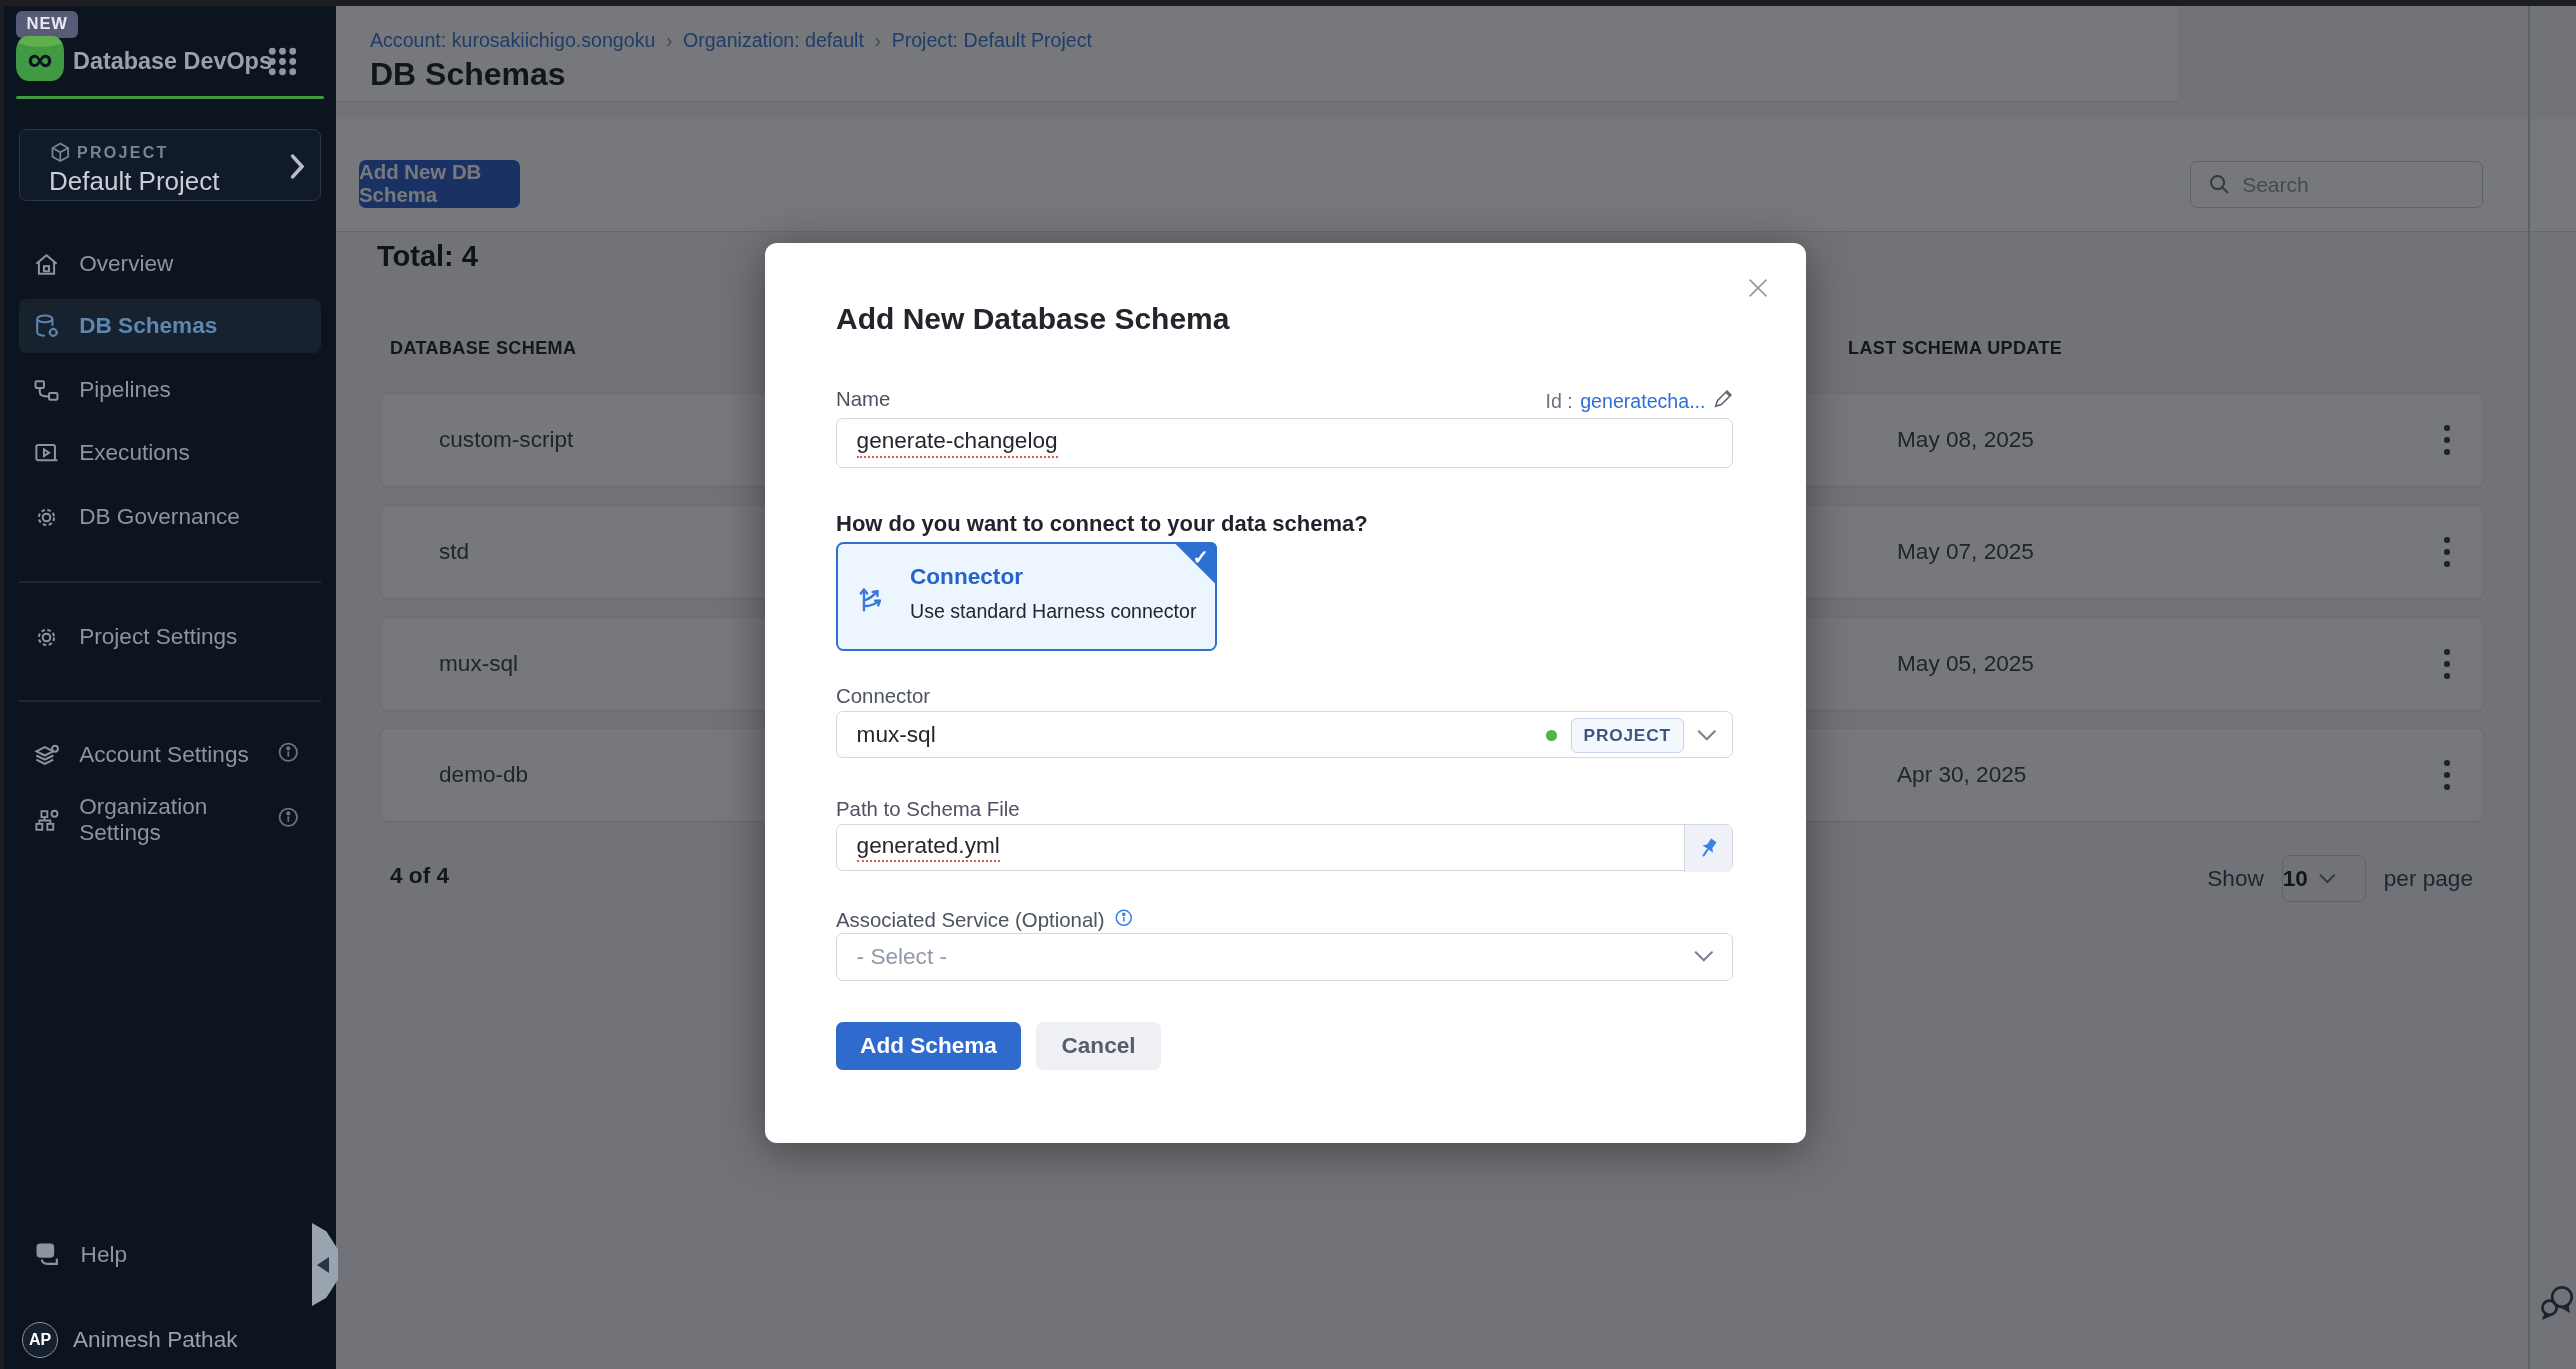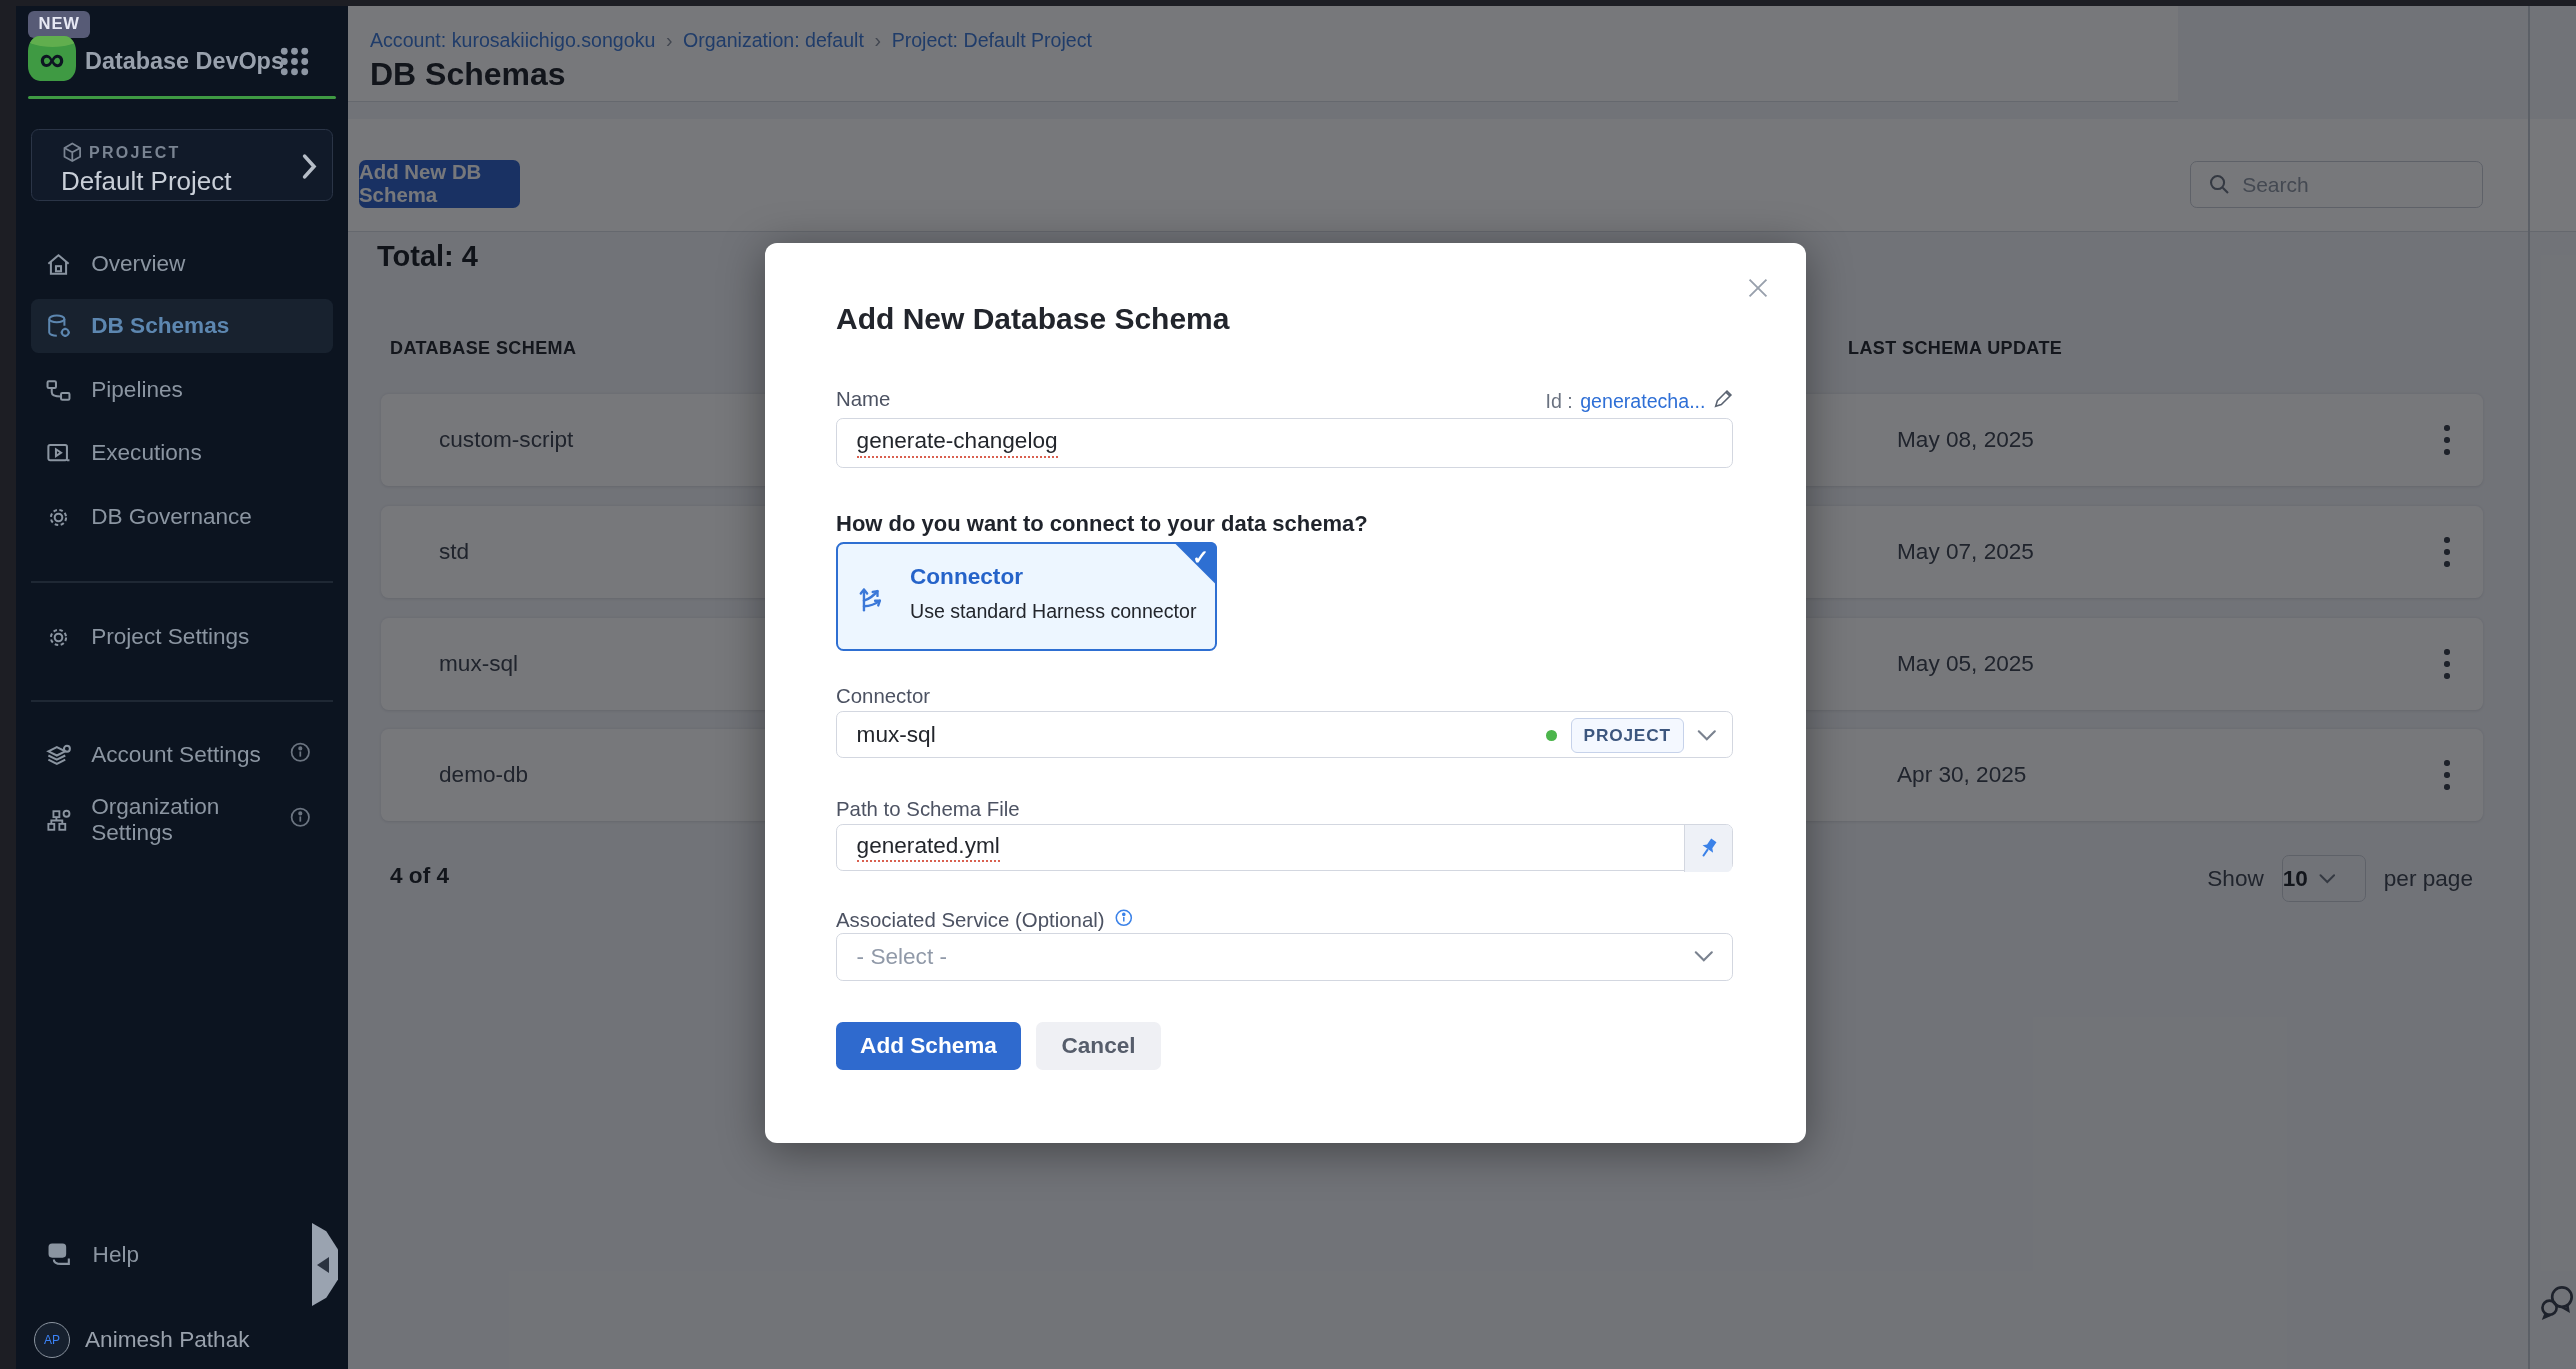--- a/index.html
+++ b/index.html
@@ -4,21 +4,21 @@
 <style>
   * { margin:0; padding:0; box-sizing:border-box; }
   html,body { width:2576px; height:1369px; overflow:hidden; background:#1d1e24;
     font-family:"Liberation Sans", sans-serif; }
   #screen { position:relative; width:2576px; height:1369px; }
 
   
   .top-strip { position:absolute; left:0; top:0; width:2576px; height:6px; background:#1d1e24; }
 
   
-  .sidebar { position:absolute; left:16px; top:6px; width:332px; height:1363px; background:#0c1420; z-index:40;padding-left:48px; }
+  .sidebar { position:absolute; left:4px; top:6px; width:332px; height:1363px; background:#0c1420; z-index:40;padding-left:48px; }
   .new-badge { position:absolute; left:12px; top:4.5px; background:#575b76; color:#e7e9f4;
     font-size:16.6px; font-weight:700; padding:3.8px 10.6px; border-radius:6px; letter-spacing:0.8px; }
   .logo { position:absolute; left:12px; top:30px; width:48px; height:45px; background:#3f9a43;
     border-radius:12px / 15px; overflow:hidden; }
   .logo::before { content:''; position:absolute; top:-6px; left:-1.5px; right:-1.5px; height:16.6px;
     background:#61ae4e; border-radius:50%; }
   .logo .inf { position:absolute; left:0; right:0; top:0px; text-align:center; font-size:35px;
     font-weight:700; color:#0d1522; line-height:45px; }
   .app-title { position:absolute; left:69px; top:42px; font-size:23.4px; font-weight:700; color:#99a1ad; }
   .grid-icon { position:absolute; left:264px; top:41px; color:#8e97a4; }
@@ -39,21 +39,21 @@
     background:#18222f; border-radius:7.5px; }
   .nav-item.active { color:#5d87b0; font-weight:600; }
   .nav-divider { position:absolute; left:15px; width:302px; height:1.5px; background:#1f2834; }
   .info-right { margin-left:auto; margin-right:21px; color:#6b7480; }
 
   .help-row { position:absolute; left:15px; top:1225px; width:302px; height:48px; display:flex;
     align-items:center; gap:18px; padding-left:13.6px; color:#8b95a1; font-size:22.6px; }
   .user-row { position:absolute; left:15px; top:1310px; width:302px; height:48px; display:flex;
     align-items:center; gap:15px; padding-left:3px; color:#99a1ac; font-size:22.6px; }
   .avatar { width:36px; height:36px; border-radius:50%; border:1.5px solid #8b949f; background:#16202e;
-    color:#3b82f6; font-size:12px; font-weight:400; display:flex; align-items:center; justify-content:center; }
+    color:#ffffff; font-size:16px; font-weight:700; display:flex; align-items:center; justify-content:center; }
 
   .collapse-handle { position:absolute; left:312px; top:1223px; width:26px; height:83px; background:#9aa3b0;
     clip-path:polygon(0 0, 55% 10%, 100% 32%, 100% 68%, 55% 90%, 0 100%); z-index:45;
     display:flex; align-items:center; justify-content:center; }
   .collapse-handle .tri { width:0; height:0; border-top:8.3px solid transparent; border-bottom:8.3px solid transparent;
     border-right:12px solid #2b3340; margin-right:4.5px; }
 
   
   .main { position:absolute; left:332px; top:6px; width:2244px; height:1363px; background:#f2f4f8; }
   .page-header { position:absolute; left:0; top:0; width:1846px; height:96px; background:#ffffff;

